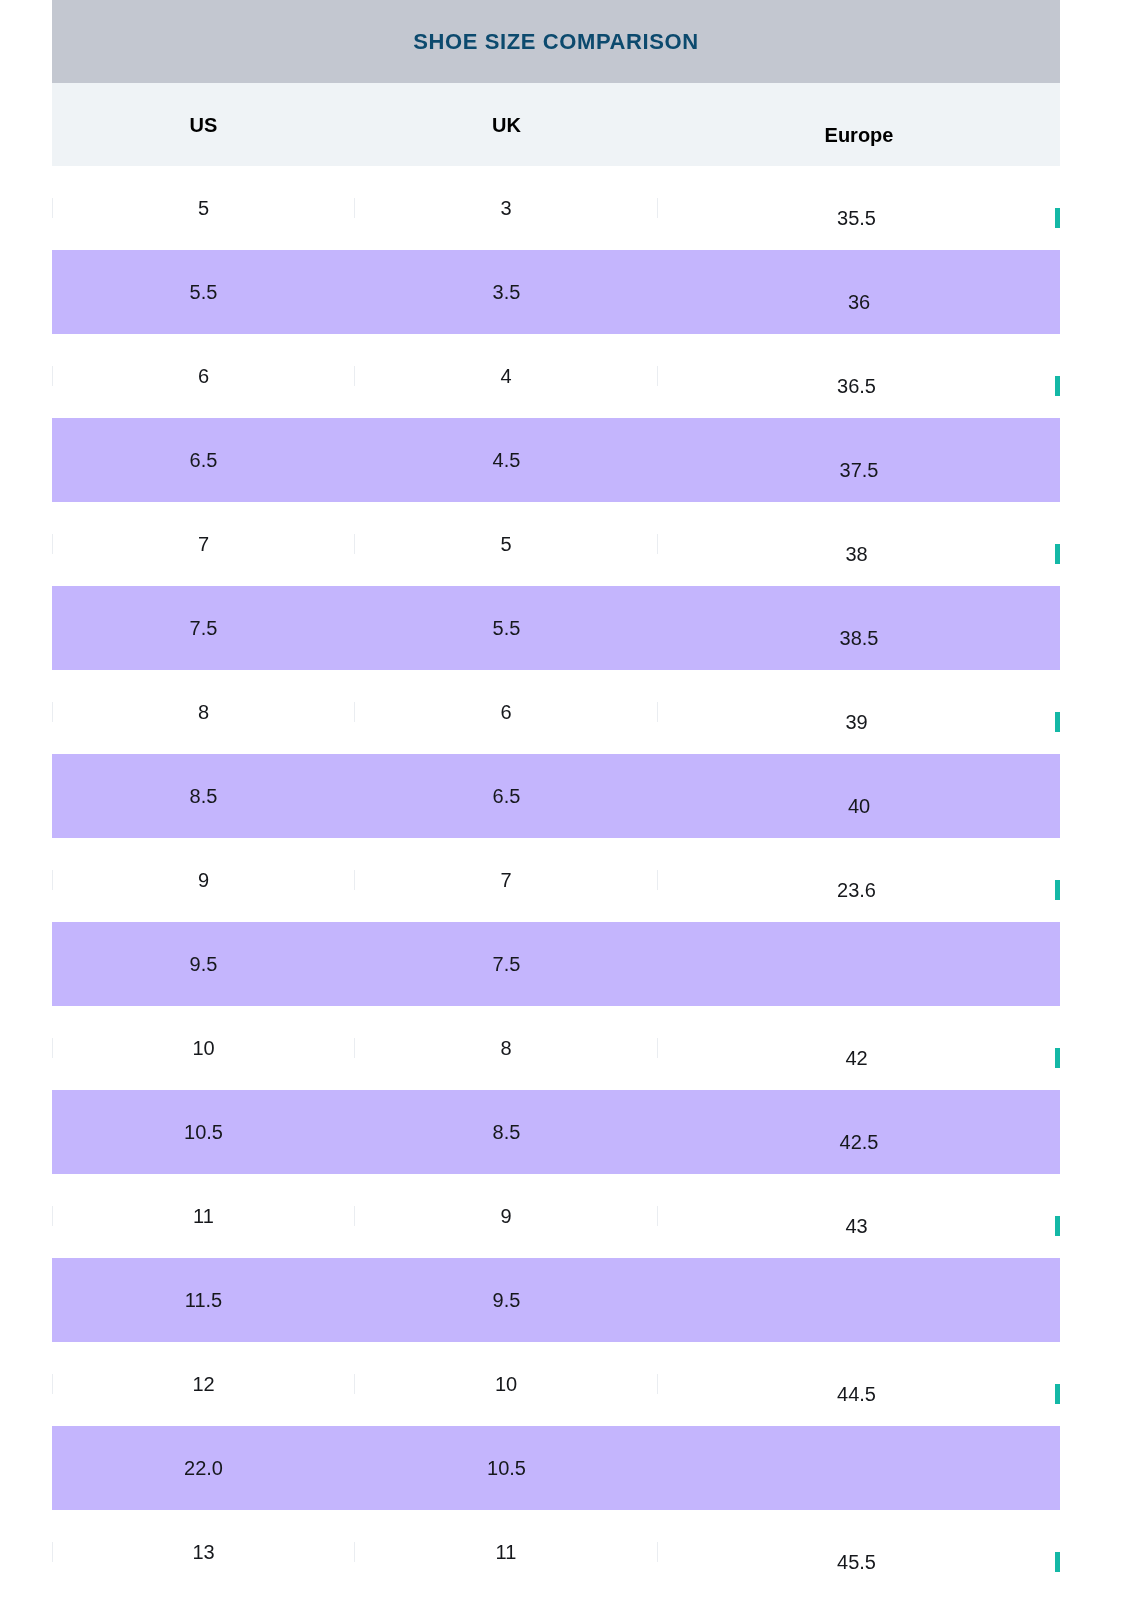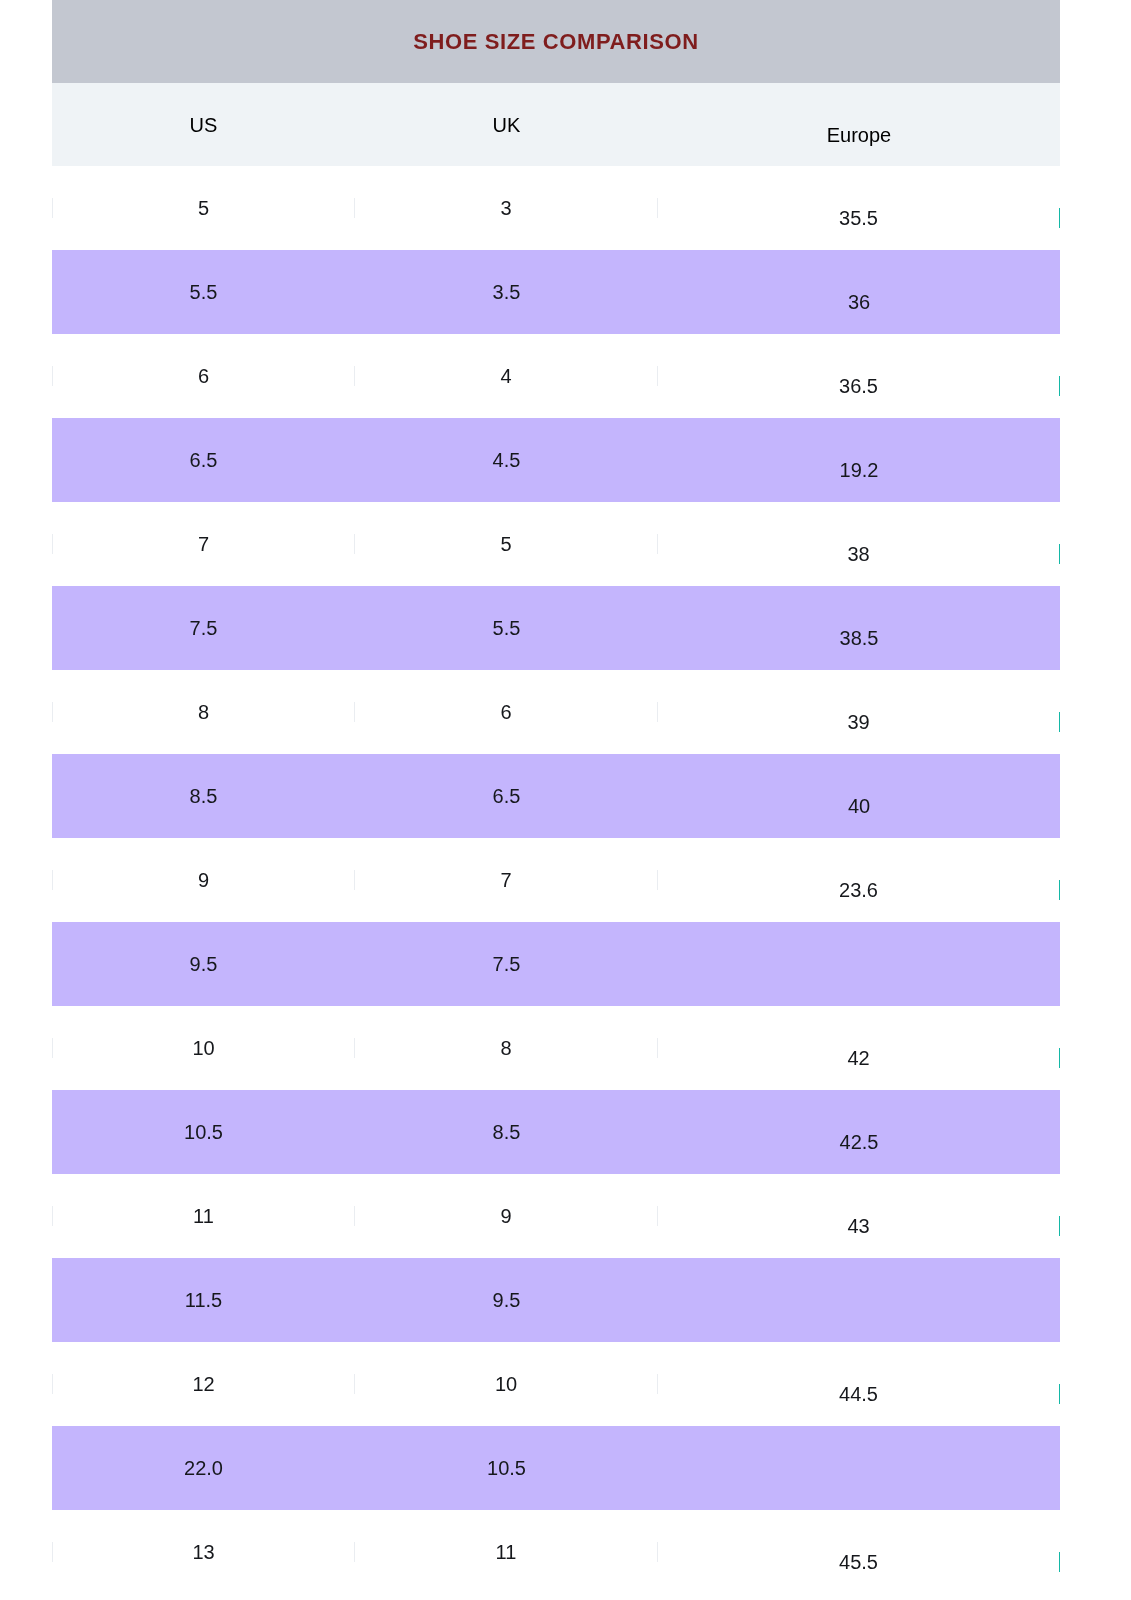--- a/index.html
+++ b/index.html
@@ -26,39 +26,39 @@
     width: 1008px;
   }
 
   
   .table-title {
     height: 83px;
     background: #c3c7d0;
     display: flex;
     align-items: center;
     justify-content: center;
-    color: #7f1d1d;
+    color: #0c4a6e;
     font-size: 22px;
     font-weight: bold;
     letter-spacing: 0.6px;
     text-transform: uppercase;
   }
 
   
   .table-head-row {
     height: 83px;
     background: #eff3f6;
     display: flex;
     align-items: center;
   }
 
   .table-head-row .cell {
     color: #000000;
     font-size: 20px;
-    font-weight: normal;
+    font-weight: bold;
     text-align: center;
   }
 
   
   .table-row {
     height: 84px;
     display: flex;
     align-items: center;
   }
 
@@ -84,21 +84,21 @@
 
   
   .table-row.odd .cell.col-us,
   .table-row.odd .cell.col-uk {
     border-right: 1px solid #eaedf1;
   }
   .table-row.odd .cell.col-us {
     border-left: 1px solid #eaedf1;
   }
   .table-row.odd .cell.col-europe {
-    border-right: 1px solid #14b8a6;
+    border-right: 5px solid #14b8a6;
   }
 </style>
 </head>
 <body>
 
 <div class="page">
 
   <div class="size-table">
 
     <div class="table-title">SHOE SIZE COMPARISON</div>
@@ -121,21 +121,21 @@
           <div class="cell col-europe">36</div>
         </div>
         <div class="table-row odd">
           <div class="cell col-us">6</div>
           <div class="cell col-uk">4</div>
           <div class="cell col-europe">36.5</div>
         </div>
         <div class="table-row even">
           <div class="cell col-us">6.5</div>
           <div class="cell col-uk">4.5</div>
-          <div class="cell col-europe">19.2</div>
+          <div class="cell col-europe">37.5</div>
         </div>
         <div class="table-row odd">
           <div class="cell col-us">7</div>
           <div class="cell col-uk">5</div>
           <div class="cell col-europe">38</div>
         </div>
         <div class="table-row even">
           <div class="cell col-us">7.5</div>
           <div class="cell col-uk">5.5</div>
           <div class="cell col-europe">38.5</div>

